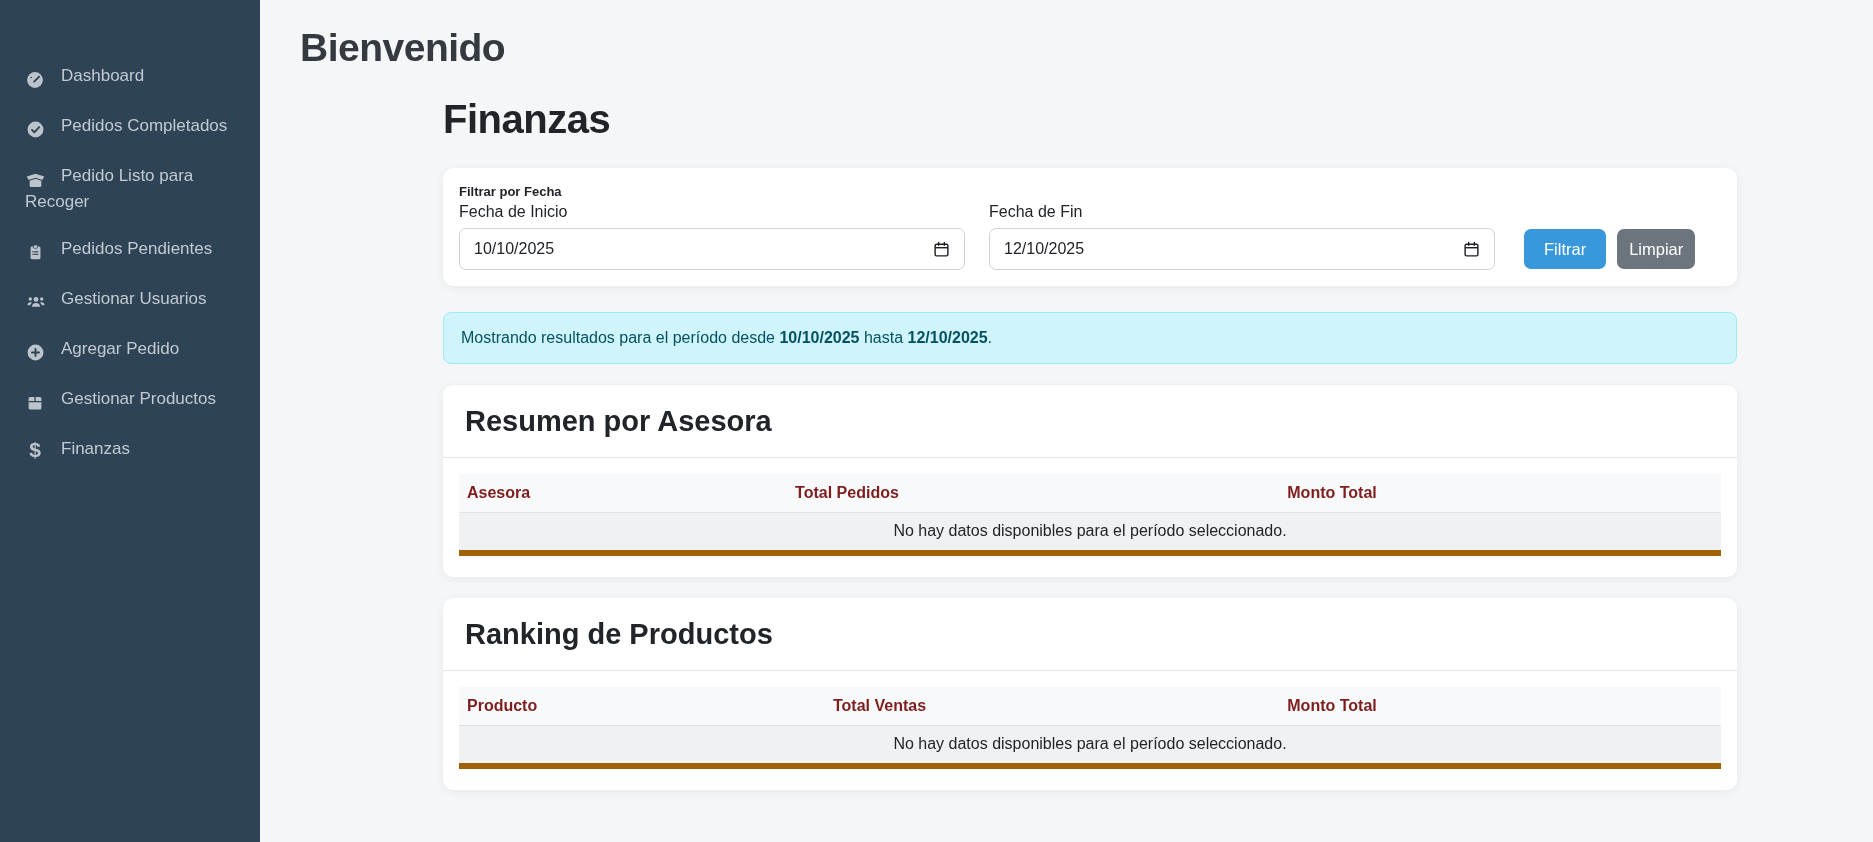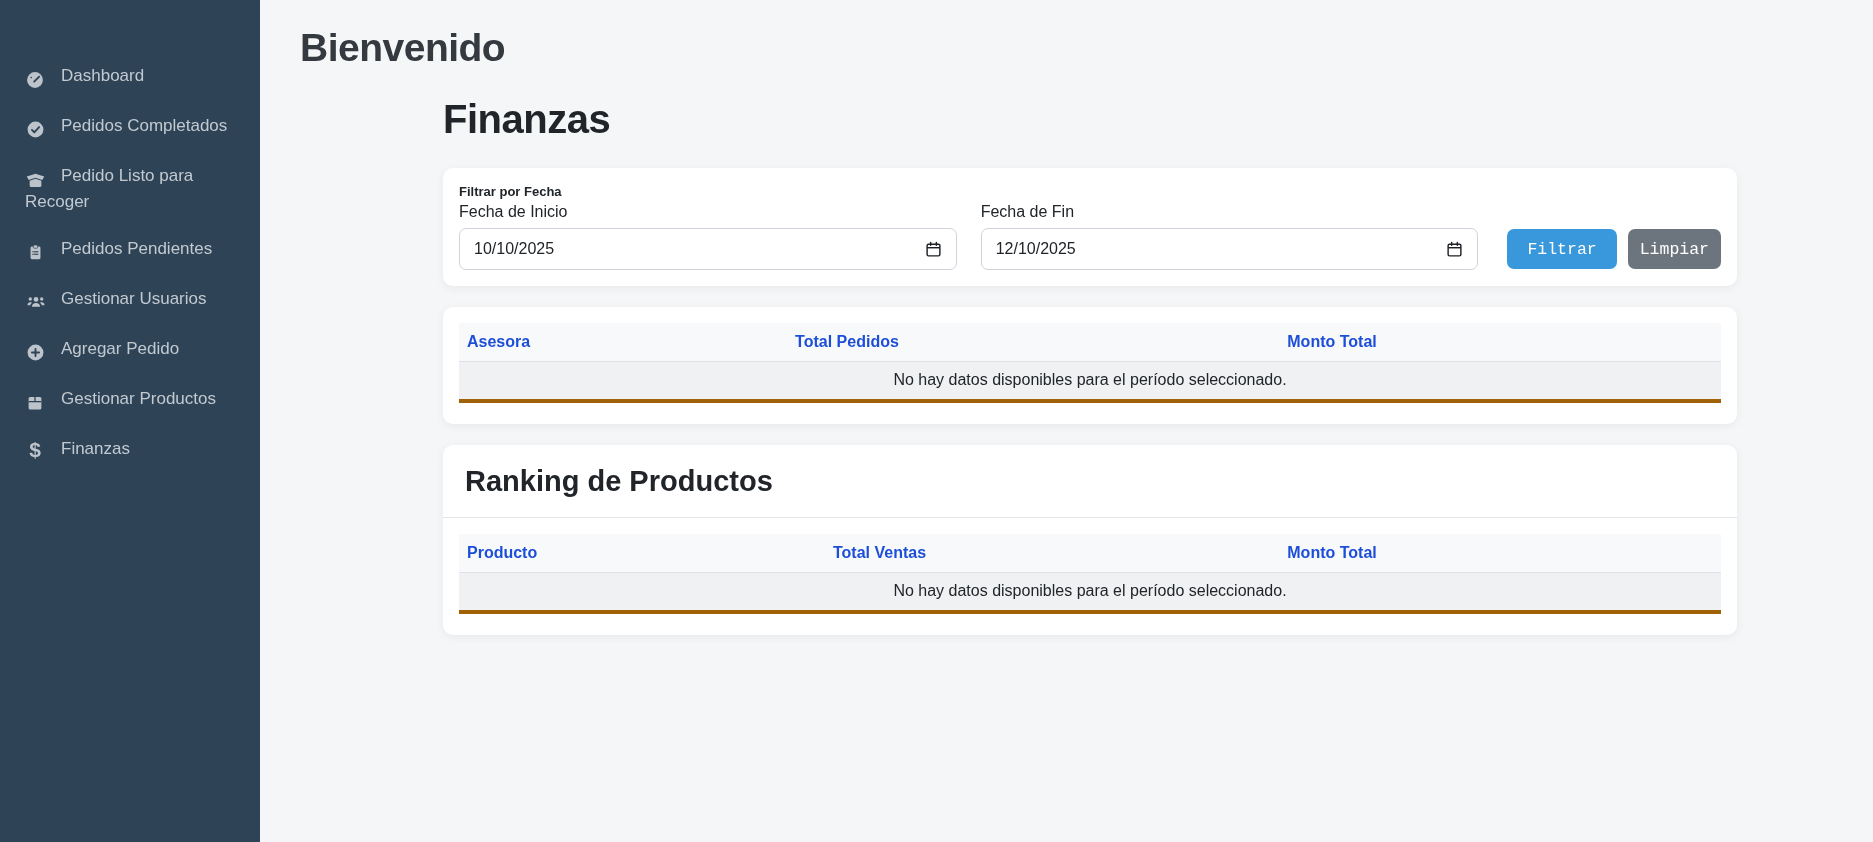--- a/index.html
+++ b/index.html
@@ -105,21 +105,21 @@
     flex: 1;
     background: transparent;
   }
   .cal-btn { cursor: pointer; display: flex; align-items: center; }
   .btn-group { margin-left: 29px; display: flex; gap: 11px; padding-bottom: 1px; }
   .btn {
     height: 40px;
     border: none;
     border-radius: 7px;
     font-size: 16.5px;
-    font-family: Liberation Mono, monospace;
+    font-family: Liberation Sans, sans-serif;
     color: #ffffff;
     cursor: pointer;
   }
   .btn-filtrar { background: #3998db; padding: 0 20px; }
   .btn-limpiar { background: #6c757d; padding: 0 12px; }
 
   
   .alert {
     margin-top: 26px;
     background: #cff4fc;
@@ -139,27 +139,27 @@
   }
   .card-title { font-size: 29px; font-weight: 700; color: #212529; }
   .card-body { padding: 16px 16px 21px 16px; }
   table { width: 100%; border-collapse: collapse; font-size: 16px; }
   thead th {
     background: #f8f9fa;
     text-align: left;
     font-weight: 700;
     padding: 10px 8px;
     border-bottom: 1px solid #dee2e6;
-    color: #1d4ed8;
+    color: #7f1d1d;
   }
   td.empty-cell {
     background: #f0f1f2;
     text-align: center;
     padding: 9px 8px 10px;
-    border-bottom: 4px solid #a16207;
+    border-bottom: 6px solid #a16207;
     color: #212529;
   }
   .t1 th:nth-child(1) { width: 26%; }
   .t1 th:nth-child(2) { width: 39%; }
   .t1 th:nth-child(3) { width: 35%; }
   .t2 th:nth-child(1) { width: 29%; margin-left: 24px; }
   .t2 th:nth-child(2) { width: 36%; }
   .t2 th:nth-child(3) { width: 35%; }
 </style>
 </head>
@@ -286,22 +286,26 @@
             </span>
           </div>
         </div>
         <div class="btn-group">
           <button class="btn btn-filtrar">Filtrar</button>
           <button class="btn btn-limpiar">Limpiar</button>
         </div>
       </div>
     </section>
 
+    <div class="alert"><span>Mostrando resultados para el período desde </span><strong>10/10/2025</strong><span> hasta </span><strong>12/10/2025</strong><span>.</span></div>
 
     <section class="card table-card">
+      <div class="card-header">
+        <div class="card-title">Resumen por Asesora</div>
+      </div>
       <div class="card-body">
         <table class="t1">
           <thead>
             <tr>
               <th>Asesora</th>
               <th>Total Pedidos</th>
               <th>Monto Total</th>
             </tr>
           </thead>
           <tbody>

